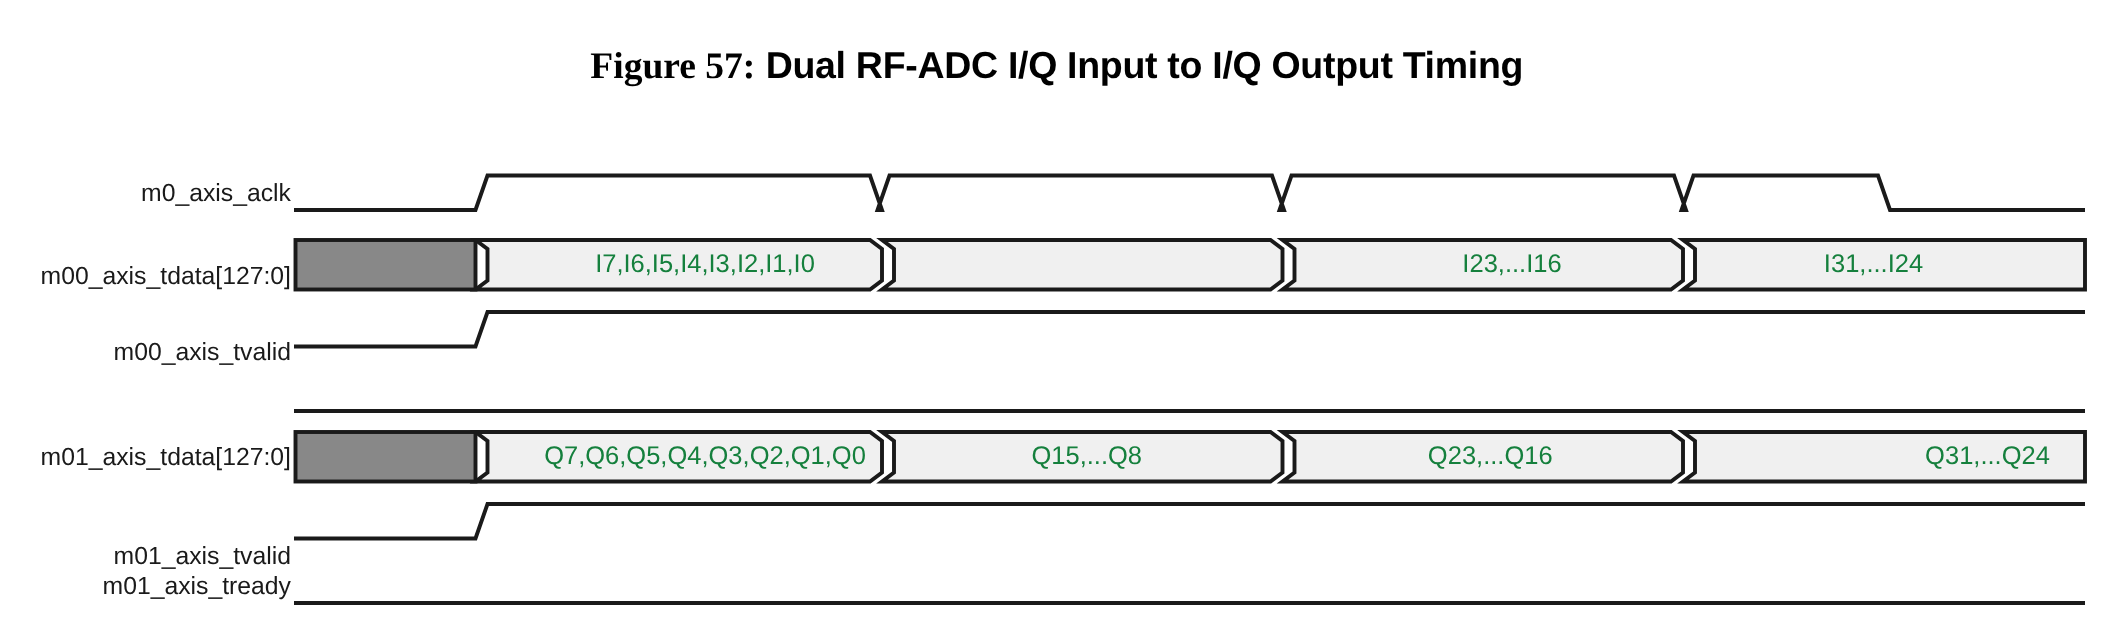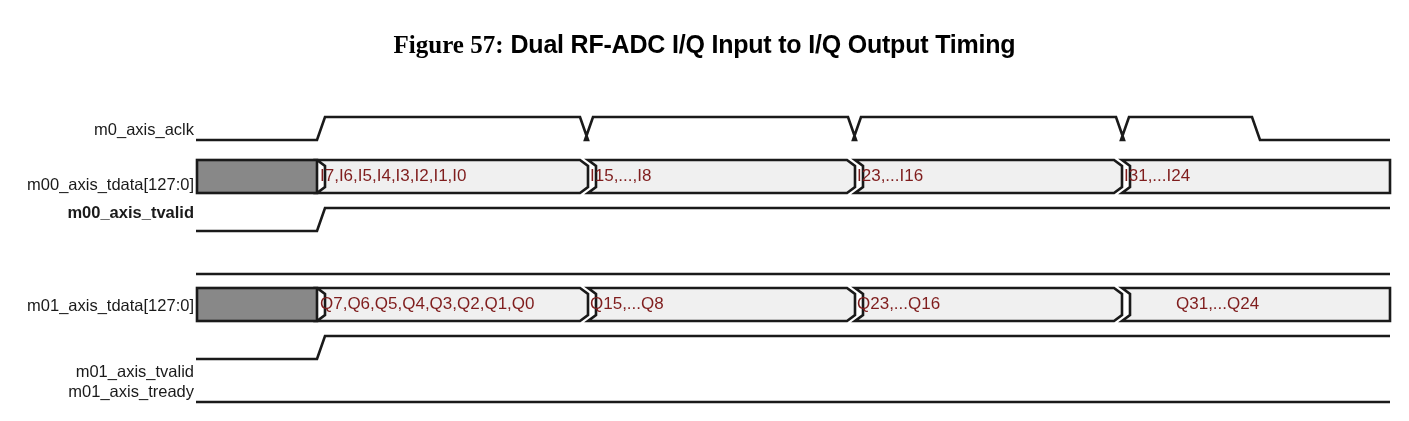--- a/index.html
+++ b/index.html
@@ -63,25 +63,27 @@
     text-align: left;
     font-size: 16.5px;
     line-height: 20px;
     white-space: nowrap;
     color: #1a1a1a;
   }
 
   
   .cell-text {
     position: absolute;
+    text-align: center;
     font-size: 17px;
     line-height: 20px;
     white-space: nowrap;
-    color: #7f1d1d;
+    color: #15803d;
     pointer-events: none;
+    padding-left: 16px;
   }
 </style>
 </head>
 <body>
 
 <div id="figure-root">
 
   <div class="figure-title">
     <span class="fig-num">Figure 57:</span>
     <span class="fig-caption">Dual RF-ADC I/Q Input to I/Q Output Timing</span>
@@ -134,32 +136,31 @@
 
       <g>
         <path d="M 196,402 L 1390,402" fill="none" stroke="#1a1a1a" stroke-width="2.6"></path>
       </g>
     </svg>
 
     <div class="signal-label" style="top:119px;">m0_axis_aclk</div>
 
     <div class="signal-label" style="top:174px;margin-left:33px;">m00_axis_tdata[127:0]</div>
 
-    <div class="signal-label" style="top:202px;font-weight:bold;">m00_axis_tvalid</div>
+    <div class="signal-label" style="top:225px;">m00_axis_tvalid</div>
 
 
     <div class="signal-label" style="top:295px;">m01_axis_tdata[127:0]</div>
 
     <div class="signal-label" style="top:338px;margin-top:23px;">m01_axis_tvalid</div>
 
     <div class="signal-label" style="top:381px;">m01_axis_tready</div>
 
     <div class="cell-text" style="left:320px; top:166px; width:268px;">I7,I6,I5,I4,I3,I2,I1,I0</div>
 
-    <div class="cell-text" style="left:590px; top:166px; width:266px;">I15,...,I8</div>
 
     <div class="cell-text" style="left:857px; top:166px; width:270px;">I23,...I16</div>
 
     <div class="cell-text" style="left:1124px; top:166px; width:218px;">I31,...I24</div>
 
     <div class="cell-text" style="left:320px; top:294px; width:268px;">Q7,Q6,Q5,Q4,Q3,Q2,Q1,Q0</div>
 
     <div class="cell-text" style="left:590px; top:294px; width:237px;">Q15,...Q8</div>
 
     <div class="cell-text" style="left:857px; top:294px; width:241px;">Q23,...Q16</div>

